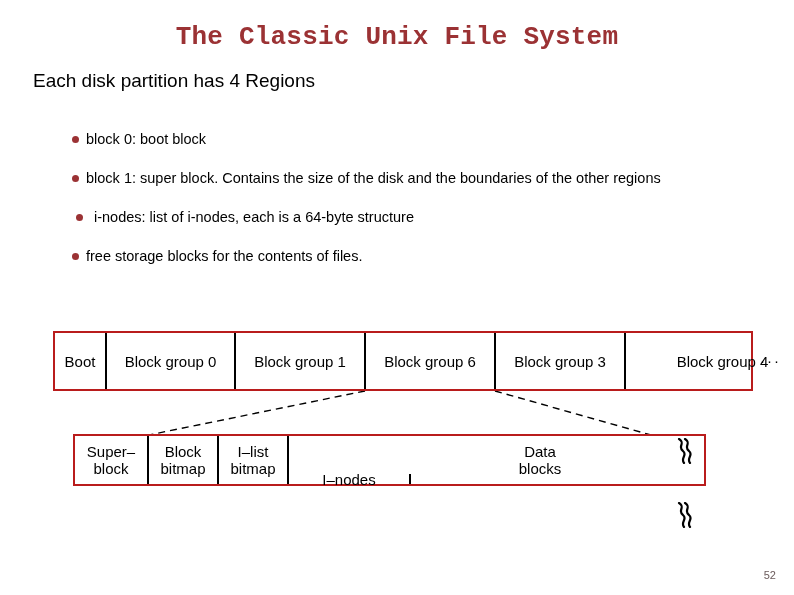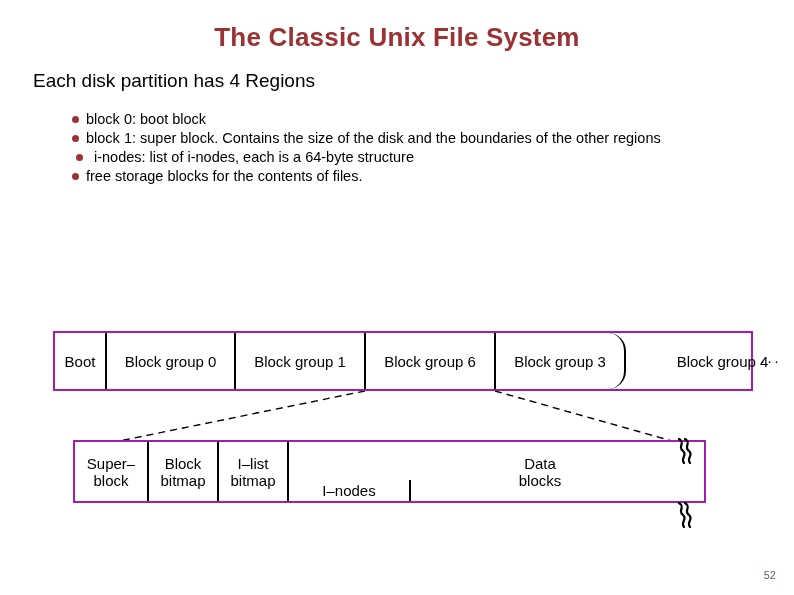--- a/index.html
+++ b/index.html
@@ -20,20 +20,21 @@
   #slide-title {
     position: absolute;
     left: 0;
     top: 22px;
     width: 794px;
     text-align: center;
     font-size: 26px;
     font-weight: bold;
     color: #9B3234;
     letter-spacing: 0.2px;
+    font-family: Liberation Mono, monospace;
   }
 
   
   #lead-line {
     position: absolute;
     left: 33px;
     top: 70px;
     font-size: 19px;
     color: #000000;
     white-space: nowrap;
@@ -62,49 +63,50 @@
     width: 7px;
     height: 7px;
     border-radius: 50%;
     background: #9B3234;
   }
   .bullet-row.indented .bullet-dot {
     left: 6px;
   }
   .bullet-text {
     display: block;
+    margin-top: 20px;
   }
 
   
   #diagram-area {
     position: absolute;
     left: 0;
     top: 318px;
     width: 794px;
     height: 220px;
   }
 
   .fs-table {
     position: absolute;
-    border: 2px solid #a21caf;
+    border: 2px solid #b91c1c;
     box-sizing: border-box;
     display: flex;
     background: #fff;
   }
   #blockgroup-strip {
     left: 53px;
     top: 13px;
     width: 700px;
     height: 60px;
   }
   #blockgroup-detail {
     left: 73px;
-    top: 122px;
+    top: 116px;
     width: 633px;
-    height: 63px;
+    height: 52px;
   }
   .fs-cell {
     border-right: 2px solid #000;
     box-sizing: border-box;
     display: flex;
     align-items: center;
     justify-content: center;
     text-align: center;
     font-size: 15px;
     line-height: 17px;
@@ -185,21 +187,21 @@
   <svg id="connector-svg" viewBox="0 0 794 220" preserveAspectRatio="none">
     <line x1="365" y1="73" x2="75" y2="132" stroke="#000" stroke-width="1.4" stroke-dasharray="7,5"></line>
     <line x1="495" y1="73" x2="704" y2="132" stroke="#000" stroke-width="1.4" stroke-dasharray="7,5"></line>
   </svg>
 
   <div id="blockgroup-strip" class="fs-table">
       <div class="fs-cell" style="width: 52px; flex: 0 0 52px;">Boot</div>
       <div class="fs-cell" style="width: 129px; flex: 0 0 129px;">Block group 0</div>
       <div class="fs-cell" style="width: 130px; flex: 0 0 130px;">Block group 1</div>
       <div class="fs-cell" style="width: 130px; flex: 0 0 130px;">Block group 6</div>
-      <div class="fs-cell" style="width: 130px; flex: 0 0 130px; border-radius: 18px;">Block group 3</div>
+      <div class="fs-cell" style="width: 130px; flex: 0 0 130px;">Block group 3</div>
       <div class="fs-cell" style="width: 129px; flex: 0 0 129px;">Block group 4</div>
     </div>
 
   <div id="ellipsis-marker">···</div>
 
   <div id="blockgroup-detail" class="fs-table">
       <div class="fs-cell" style="width: 74px; flex: 0 0 74px;">Super–
 block</div>
       <div class="fs-cell" style="width: 70px; flex: 0 0 70px;">Block
 bitmap</div>

